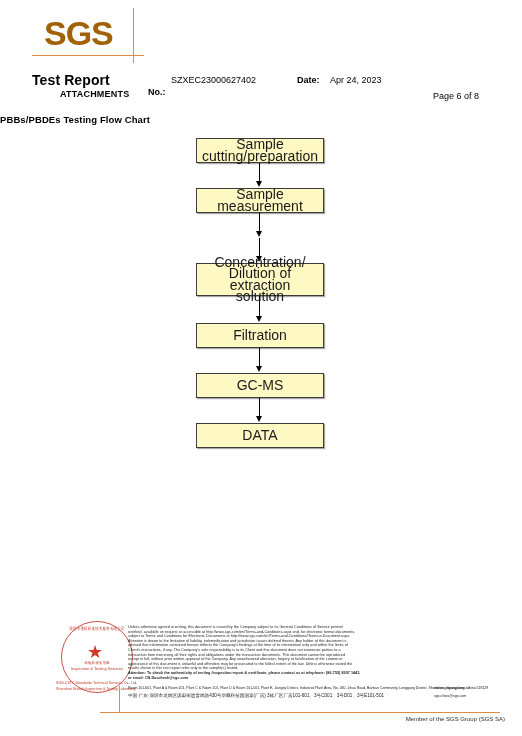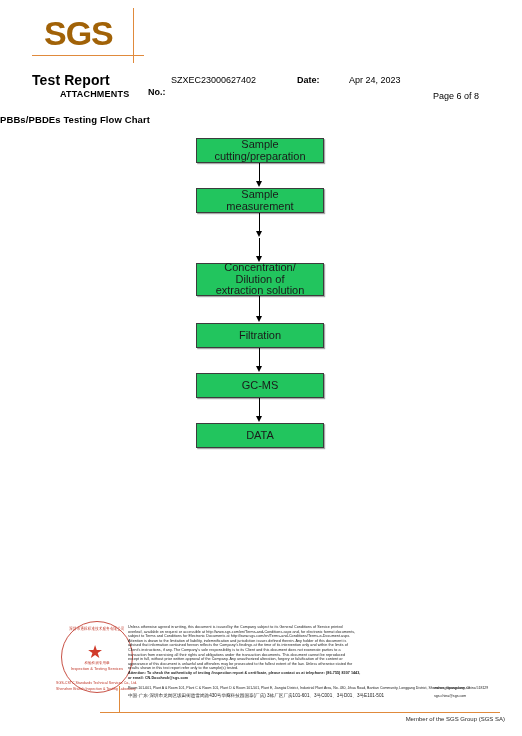--- a/index.html
+++ b/index.html
@@ -91,21 +91,20 @@
   .meta-date-label {
     position: absolute;
     left: 297px; top: 3px;
     font-size: 9px;
     font-weight: bold;
   }
   .meta-date-value {
     position: absolute;
     left: 330px; top: 3px;
     font-size: 9px;
-    margin-left: 19px;
   }
   .meta-page {
     position: absolute;
     left: 433px; top: 3px;
     font-size: 9px;
     margin-top: 16px;
   }
 
   
   .flow-title {
@@ -120,27 +119,27 @@
   .flow {
     position: absolute;
     left: 196px; top: 138px;
     width: 130px;
   }
   .fbox {
     position: relative;
     width: 128px;
     border: 1px solid #3c3c3c;
     box-shadow: 1.2px 1.2px 0 0 #a8a8a8;
-    background: #22c55e;
+    background: #fef9c3;
     box-sizing: border-box;
     display: flex;
     align-items: center;
     justify-content: center;
     text-align: center;
-    font-size: 11px;
+    font-size: 14px;
     line-height: 11.5px;
     color: #1a1a1a;
     padding: 2px 16px;
   }
   .fbox.h1 { height: 25px; }
   .fbox.h2 { height: 33px; }
 
   .farrow {
     position: relative;
     width: 128px;

